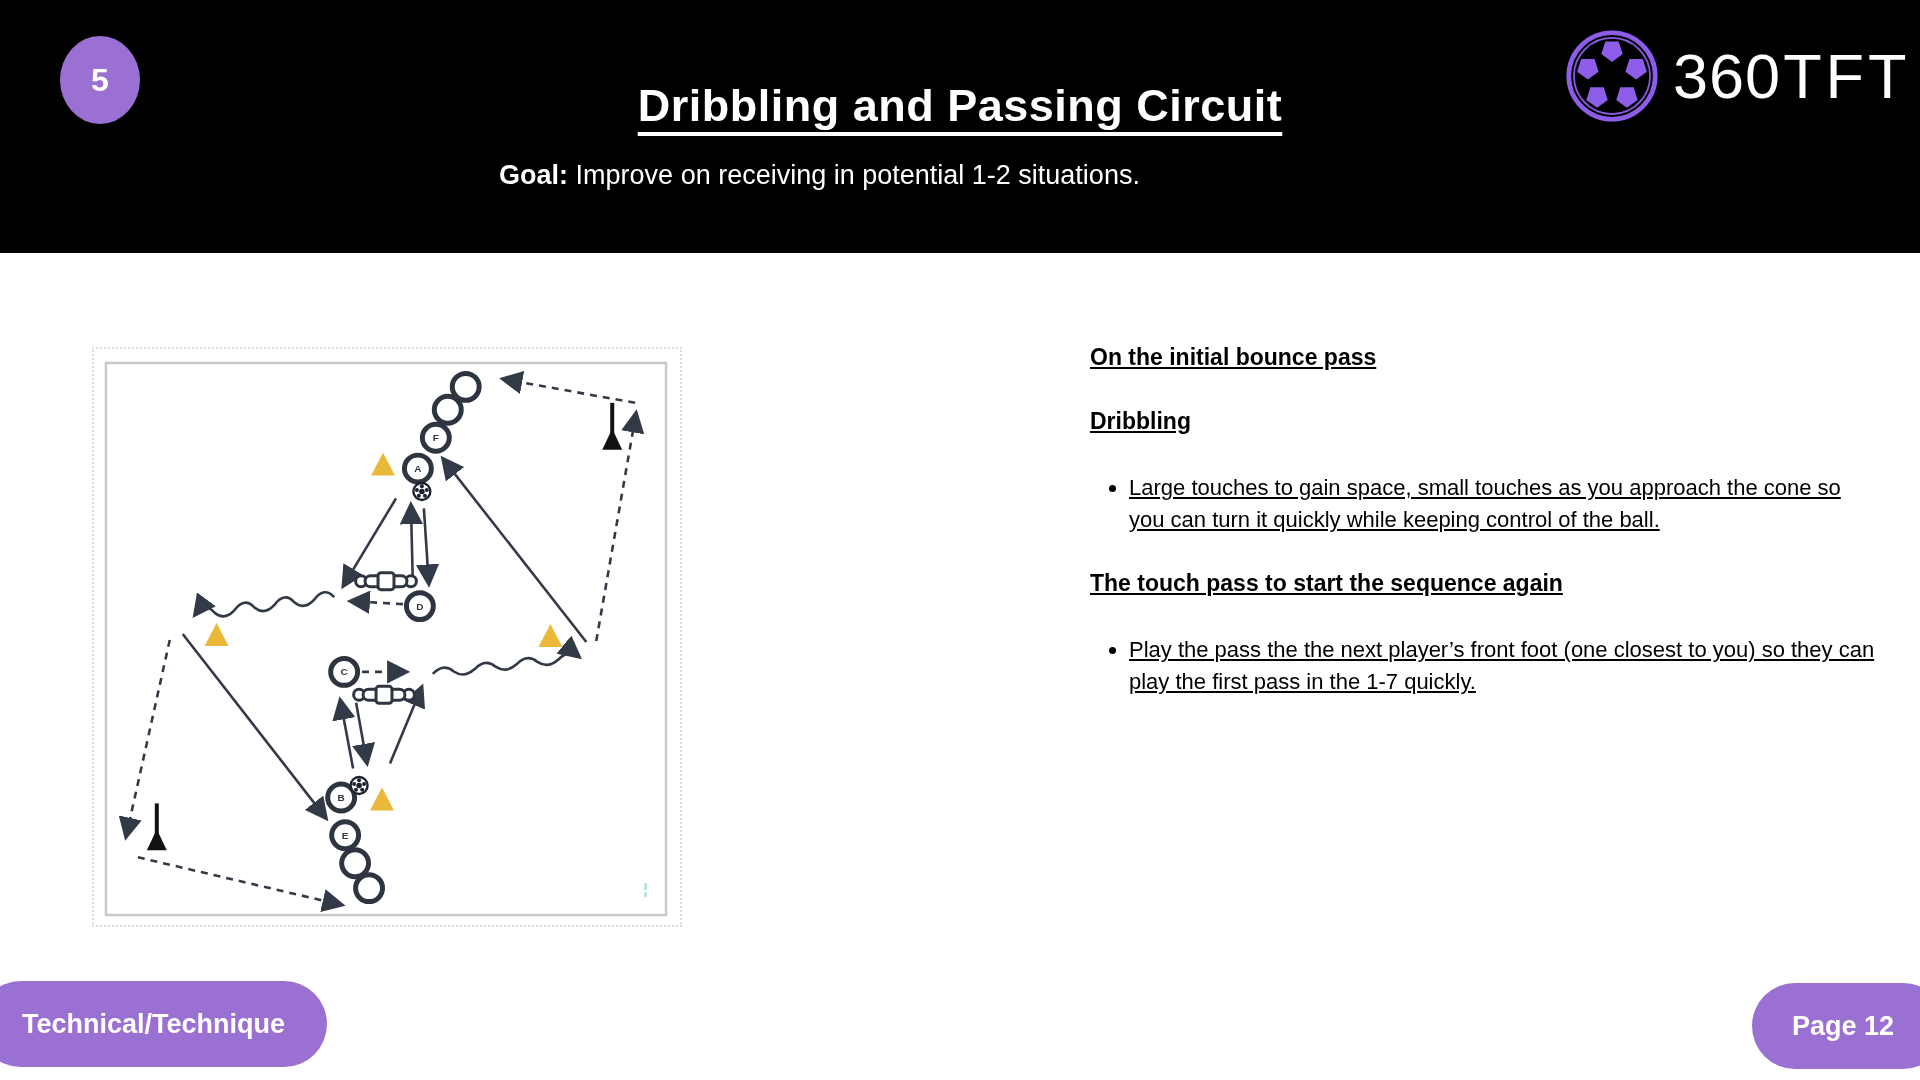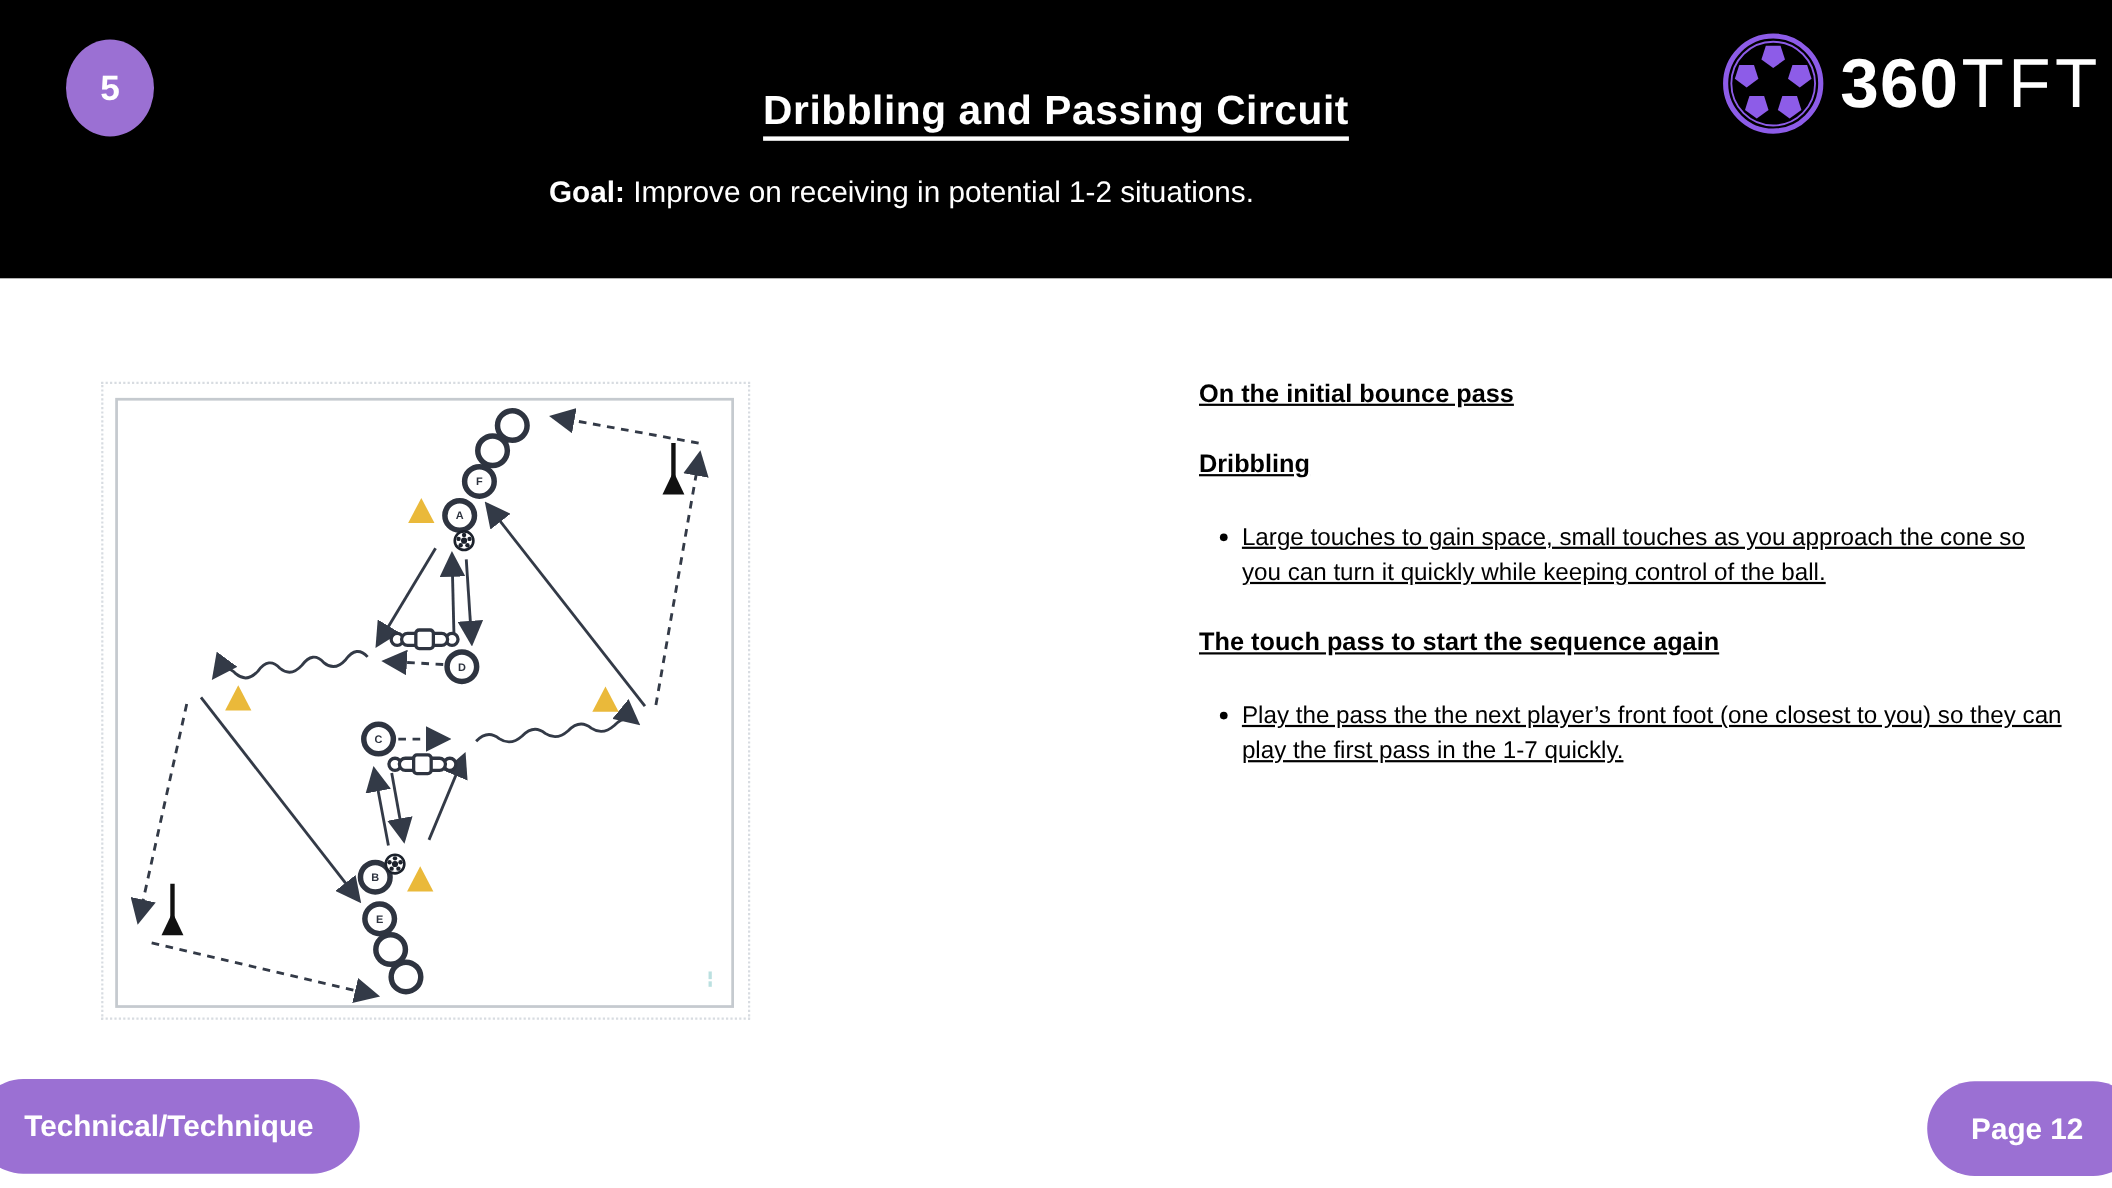--- a/index.html
+++ b/index.html
@@ -6,29 +6,29 @@
   html,body { width:1920px; height:1080px; overflow:hidden; background:#ffffff;
               font-family:"Liberation Sans", sans-serif; }
   .page { position:relative; width:1920px; height:1080px; background:#ffffff; }
 
   
   .header { position:absolute; left:0; top:0; width:1920px; height:253px; background:#000000; }
   .num-badge { position:absolute; left:60px; top:36px; width:80px; height:88px;
                border-radius:50%; background:#9b70d3; color:#fff; font-size:32px; font-weight:bold;
                display:flex; align-items:center; justify-content:center; }
   .title { position:absolute; left:0; top:80px; width:1920px; text-align:center; color:#ffffff;
-           font-size:37px; font-weight:bold; text-decoration:underline;
+           font-size:45px; font-weight:bold; text-decoration:underline;
            text-underline-offset:11px; text-decoration-thickness:4px; letter-spacing:0.5px; }
   .goal { position:absolute; left:0; top:160px; width:1639px; text-align:center; color:#ffffff;
           font-size:27px; }
   .goal b { font-weight:bold; }
   .logo { position:absolute; left:1565px; top:28px; height:96px; display:flex; align-items:center; }
   .logo-ball { width:94px; height:94px; }
   .logo-text { color:#ffffff; font-size:63px; margin-left:14px; display:flex; align-items:center; }
-  .logo-360 { font-weight:700; letter-spacing:1px; }
+  .logo-360 { font-weight:400; letter-spacing:1px; }
   .logo-tft { font-weight:400; letter-spacing:4px; margin-left:2px; }
 
   
   .diagram { position:absolute; left:92px; top:347px; width:590px; height:580px;
              border:2px dotted #d8dce1; background:#ffffff; }
   .diagram svg { display:block; width:100%; height:100%; }
 
   
   .coach-heading { position:absolute; left:1030px; top:258px; width:800px; text-align:center;
                    color:#000; font-size:42px; font-weight:bold; text-decoration:underline;

